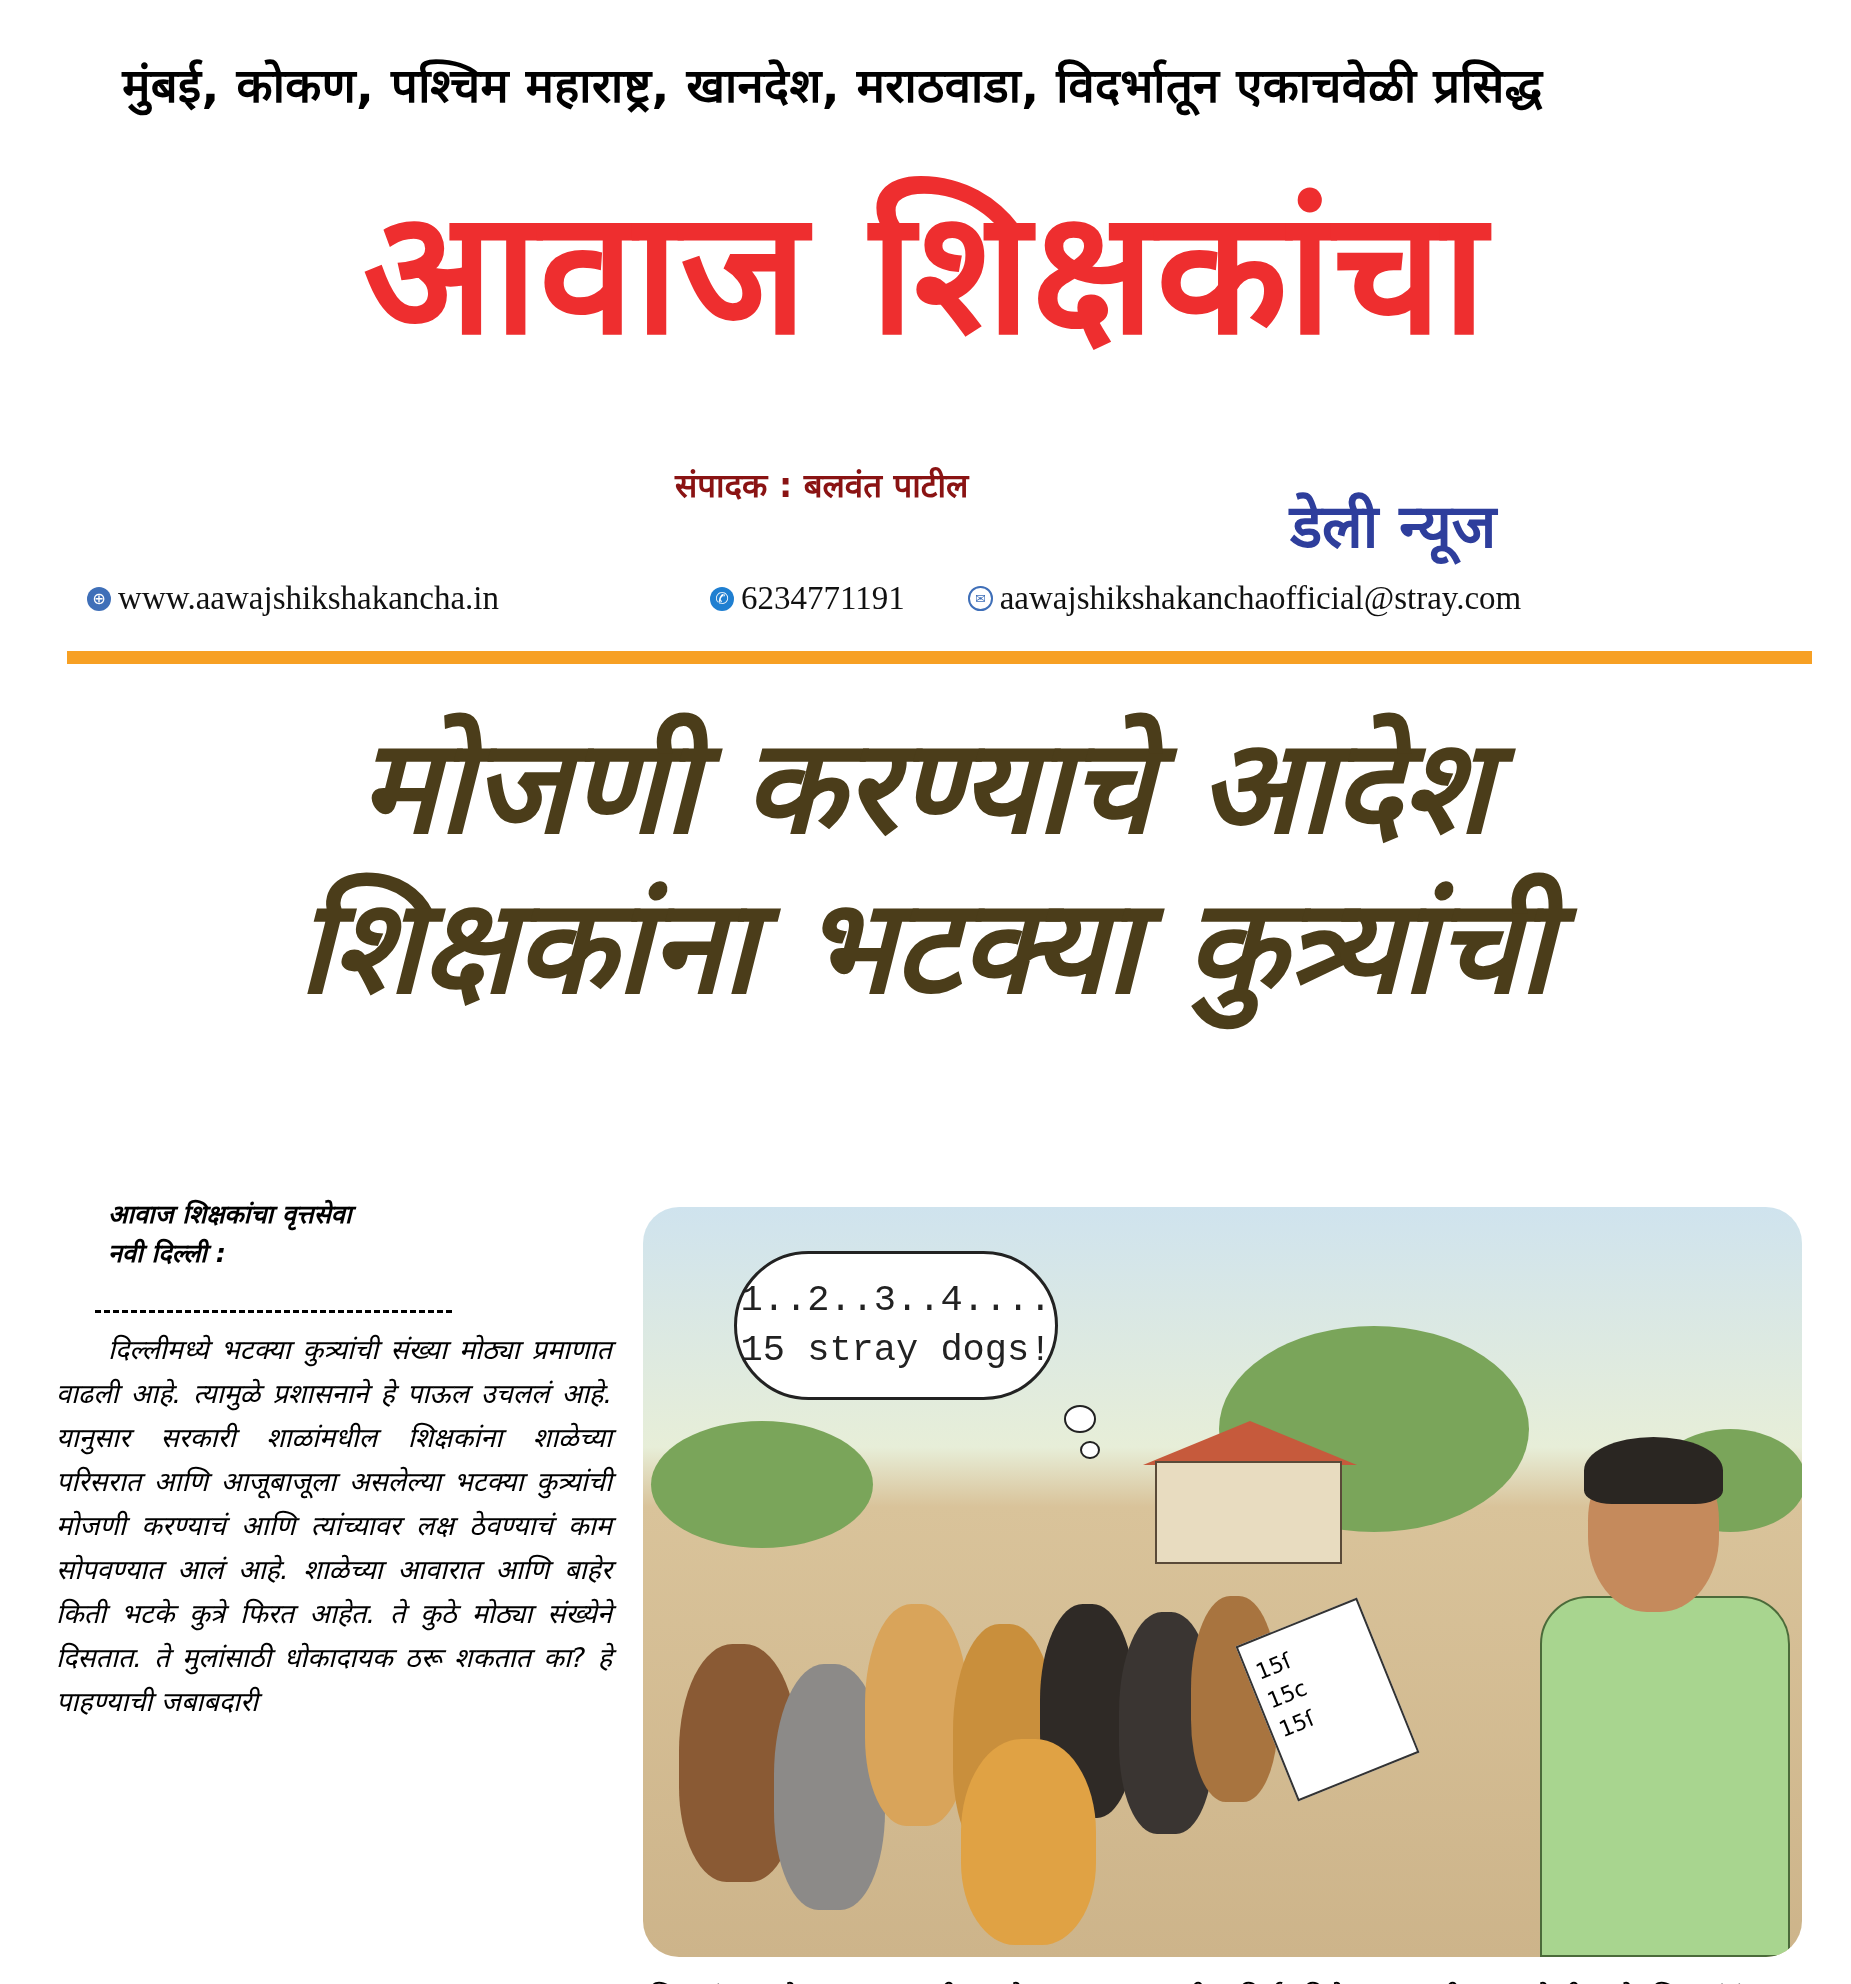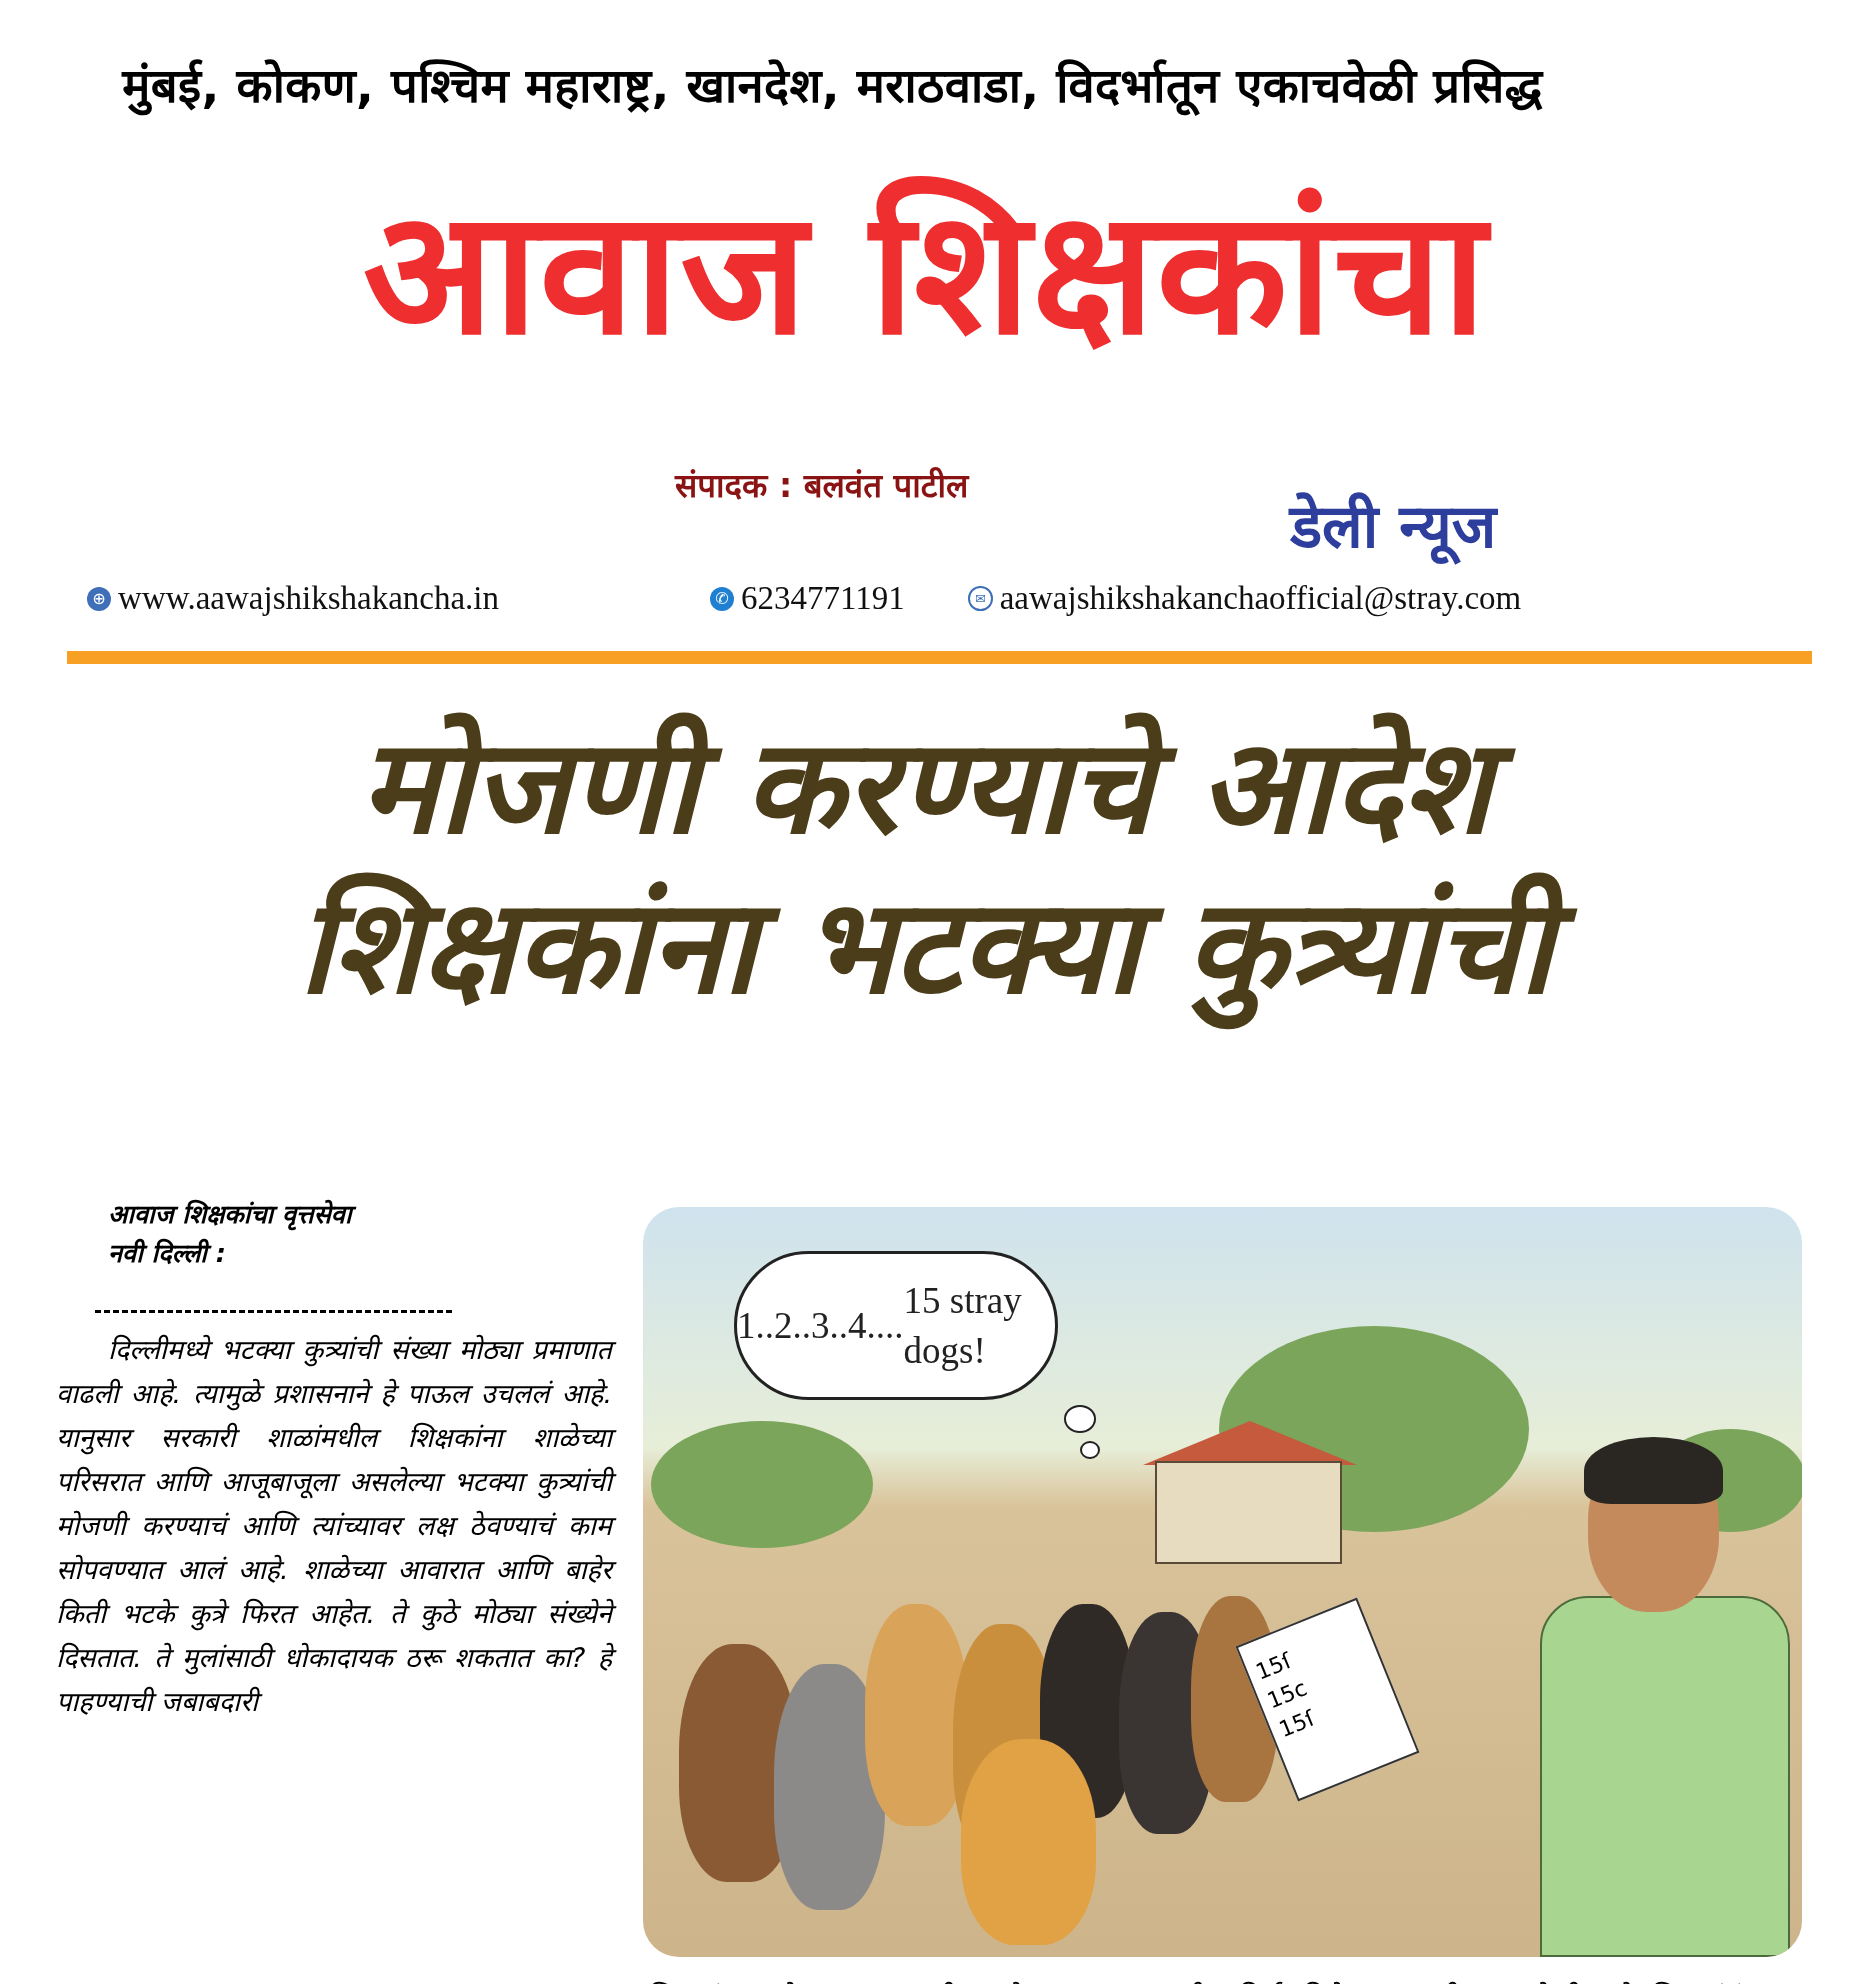--- a/index.html
+++ b/index.html
@@ -37,22 +37,22 @@
   .col { position: absolute; font-size: 27px; font-style: italic; line-height: 44px; text-align: justify; }
   .col p { margin: 0; text-indent: 52px; }
   .col p.cont { text-indent: 0; }
   .col-left { top: 1328px; left: 56px; width: 556px; }
   .col-mid { top: 1975px; left: 645px; width: 556px; }
   .col-right { top: 1975px; left: 1235px; width: 560px; }
 
   .illustration { position: absolute; top: 1207px; left: 643px; width: 1159px; height: 750px;
                   border-radius: 36px; overflow: hidden; background: linear-gradient(#cfe3ee 0%, #e7eed8 32%, #d9c39a 40%, #cdb48a 100%); }
   .thought { position: absolute; top: 44px; left: 91px; width: 318px; height: 143px; background: #fff;
-             border: 3.2px solid #222; border-radius: 79px; font-family: Liberation Serif, serif; font-size: 37px;
-             display: flex; justify-content: center; align-items: center; line-height: 1.35; color: #222; }
+             border: 3.2px solid #222; border-radius: 79px; font-family: Liberation Mono, monospace; font-size: 37px;
+             display: flex; flex-direction: column; justify-content: center; align-items: center; line-height: 1.35; color: #222; }
   .thought-dot { position: absolute; background: #fff; border: 2.4px solid #222; border-radius: 50%; }
   .house { position: absolute; top: 254px; left: 512px; width: 183px; height: 99px; background: #e8dcc0; border: 2.4px solid #5a4a38; }
   .roof { position: absolute; top: 214px; left: 500px; width: 0; height: 0; border-left: 107px solid transparent;
           border-right: 107px solid transparent; border-bottom: 44px solid #c65a3c; }
   .tree { position: absolute; border-radius: 50%; background: #7aa55a; }
   .dog { position: absolute; border-radius: 45% 45% 40% 40%; }
   .man { position: absolute; left: 885px; top: 238px; width: 254px; height: 516px; }
   .man-head { position: absolute; left: 60px; top: 0; width: 131px; height: 167px; border-radius: 45%; background: #c58a5c; }
   .man-hair { position: absolute; left: 56px; top: -8px; width: 139px; height: 67px; border-radius: 50% 50% 20% 20%; background: #2a2622; }
   .man-body { position: absolute; left: 12px; top: 151px; width: 246px; height: 357px; border-radius: 48px 48px 0 0; background: #a8d58f; border: 2.4px solid #4b6b3a; }

